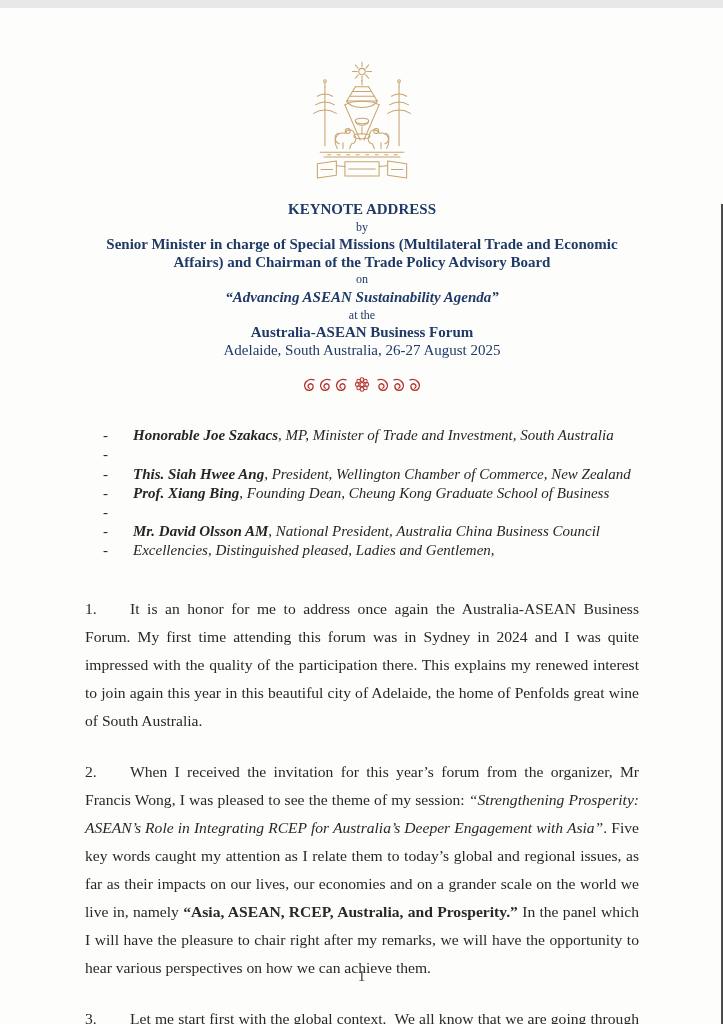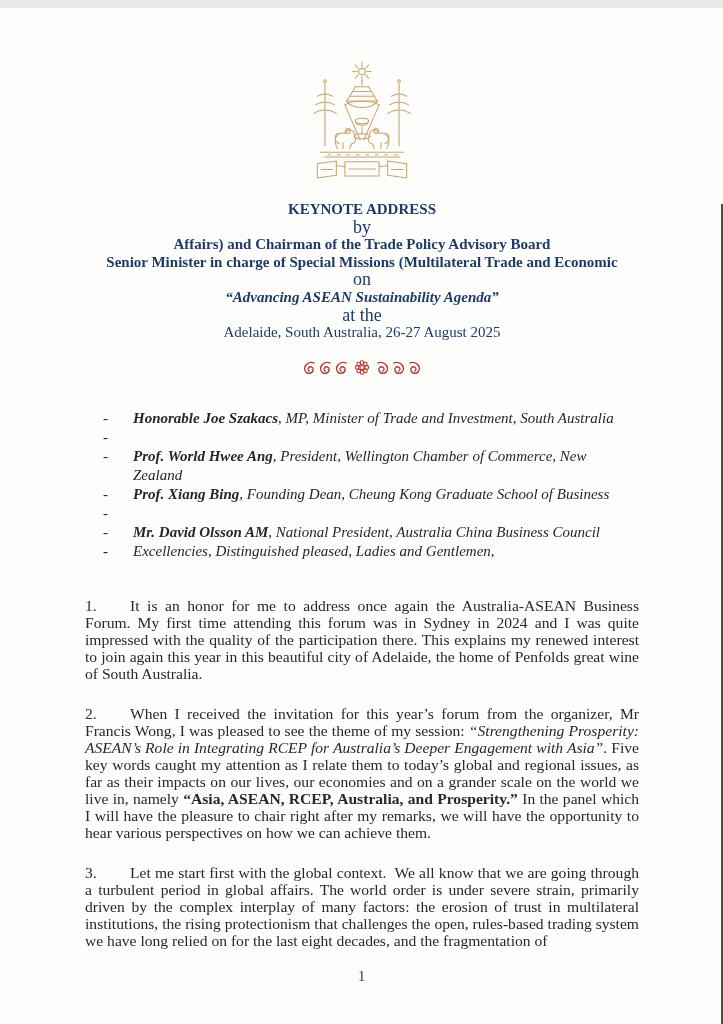--- a/index.html
+++ b/index.html
@@ -21,36 +21,36 @@
   .crest-wrap{margin-top:52px;text-align:center;}
   
   .doc-header{
     margin-top:15px;
     text-align:center;
     color:#203a68;
     font-size:15px;
     line-height:17.6px;
   }
   .h-bold{font-weight:bold;}
-  .h-reg{font-weight:normal;font-size:18px;}
+  .h-reg{font-weight:normal;font-size:12px;}
   .h-bi{font-weight:bold;font-style:italic;}
   
   .ornament-wrap{margin-top:17px;text-align:center;}
   
   .sal-list{margin-top:29px;font-size:15px;line-height:19.1px;font-style:italic;color:#262626;}
   .sal-row{display:flex;padding-left:18px;}
   .sal-dash{flex:0 0 30px;font-style:normal;}
   .sal-text b{font-weight:bold;}
   
   .speech-body{margin-top:12px;}
   .para{
     margin:0 0 0 0;
     padding-top:23px;
     font-size:15.6px;
-    line-height:17px;
+    line-height:28px;
     text-align:justify;
     color:#282828;
   }
   .para-num{display:inline-block;width:45px;}
   .seg-normal{}
   .seg-italic{font-style:italic;}
   .seg-bolditalic{font-weight:bold;}
   
   .page-num{
     position:absolute;
@@ -123,25 +123,26 @@
         <rect x="42" y="107" width="36" height="15"></rect>
         <path d="M87,106 L107,109 L107,124 L87,121 Z"></path>
         <path d="M33,111 L42,112 M78,112 L87,111"></path>
         <path d="M46,114.5 h28 M17,115 h12 M91,115 h12"></path>
       </svg>
     </div>
 
     <div class="doc-header">
       <div class="h-bold">KEYNOTE ADDRESS</div>
       <div class="h-reg">by</div>
+      <div class="h-bold">Senior Minister in charge of Special Missions (Multilateral Trade and Economic</div>
       <div class="h-bold">Affairs) and Chairman of the Trade Policy Advisory Board</div>
-      <div class="h-bold">Senior Minister in charge of Special Missions (Multilateral Trade and Economic</div>
       <div class="h-reg">on</div>
       <div class="h-bi">“Advancing ASEAN Sustainability Agenda”</div>
       <div class="h-reg">at the</div>
+      <div class="h-bold">Australia-ASEAN Business Forum</div>
       <div>Adelaide, South Australia, 26-27 August 2025</div>
     </div>
 
     <div class="ornament-wrap">
       <svg width="124" height="17" viewBox="0 0 132 18" fill="none" stroke="#b5342e" stroke-width="1.4" stroke-linecap="round">
         <defs>
           <path id="curl" d="M13,3 C5,1 1,8 4,12.5 C6.5,15.5 11.5,14.5 12,10.5 C12.4,7.8 9.5,6.2 7.4,8 C6,9.2 6.4,11.4 8,12"></path>
         </defs>
         <use href="#curl" x="2" y="1"></use>
         <use href="#curl" x="19" y="1"></use>
@@ -168,21 +169,21 @@
     <div class="sal-list">
         <div class="sal-row">
           <span class="sal-dash">-</span>
           <span class="sal-text"><b>Honorable Joe Szakacs</b>, MP, Minister of Trade and Investment, South Australia</span>
         </div>
         <div class="sal-row">
           <span class="sal-dash">-</span>
         </div>
         <div class="sal-row">
           <span class="sal-dash">-</span>
-          <span class="sal-text"><b>Prof. World Hwee Ang</b>, President, Wellington Chamber of Commerce, New Zealand</span>
+          <span class="sal-text"><b>This. Siah Hwee Ang</b>, President, Wellington Chamber of Commerce, New Zealand</span>
         </div>
         <div class="sal-row">
           <span class="sal-dash">-</span>
           <span class="sal-text"><b>Prof. Xiang Bing</b>, Founding Dean, Cheung Kong Graduate School of Business</span>
         </div>
         <div class="sal-row">
           <span class="sal-dash">-</span>
         </div>
         <div class="sal-row">
           <span class="sal-dash">-</span>

